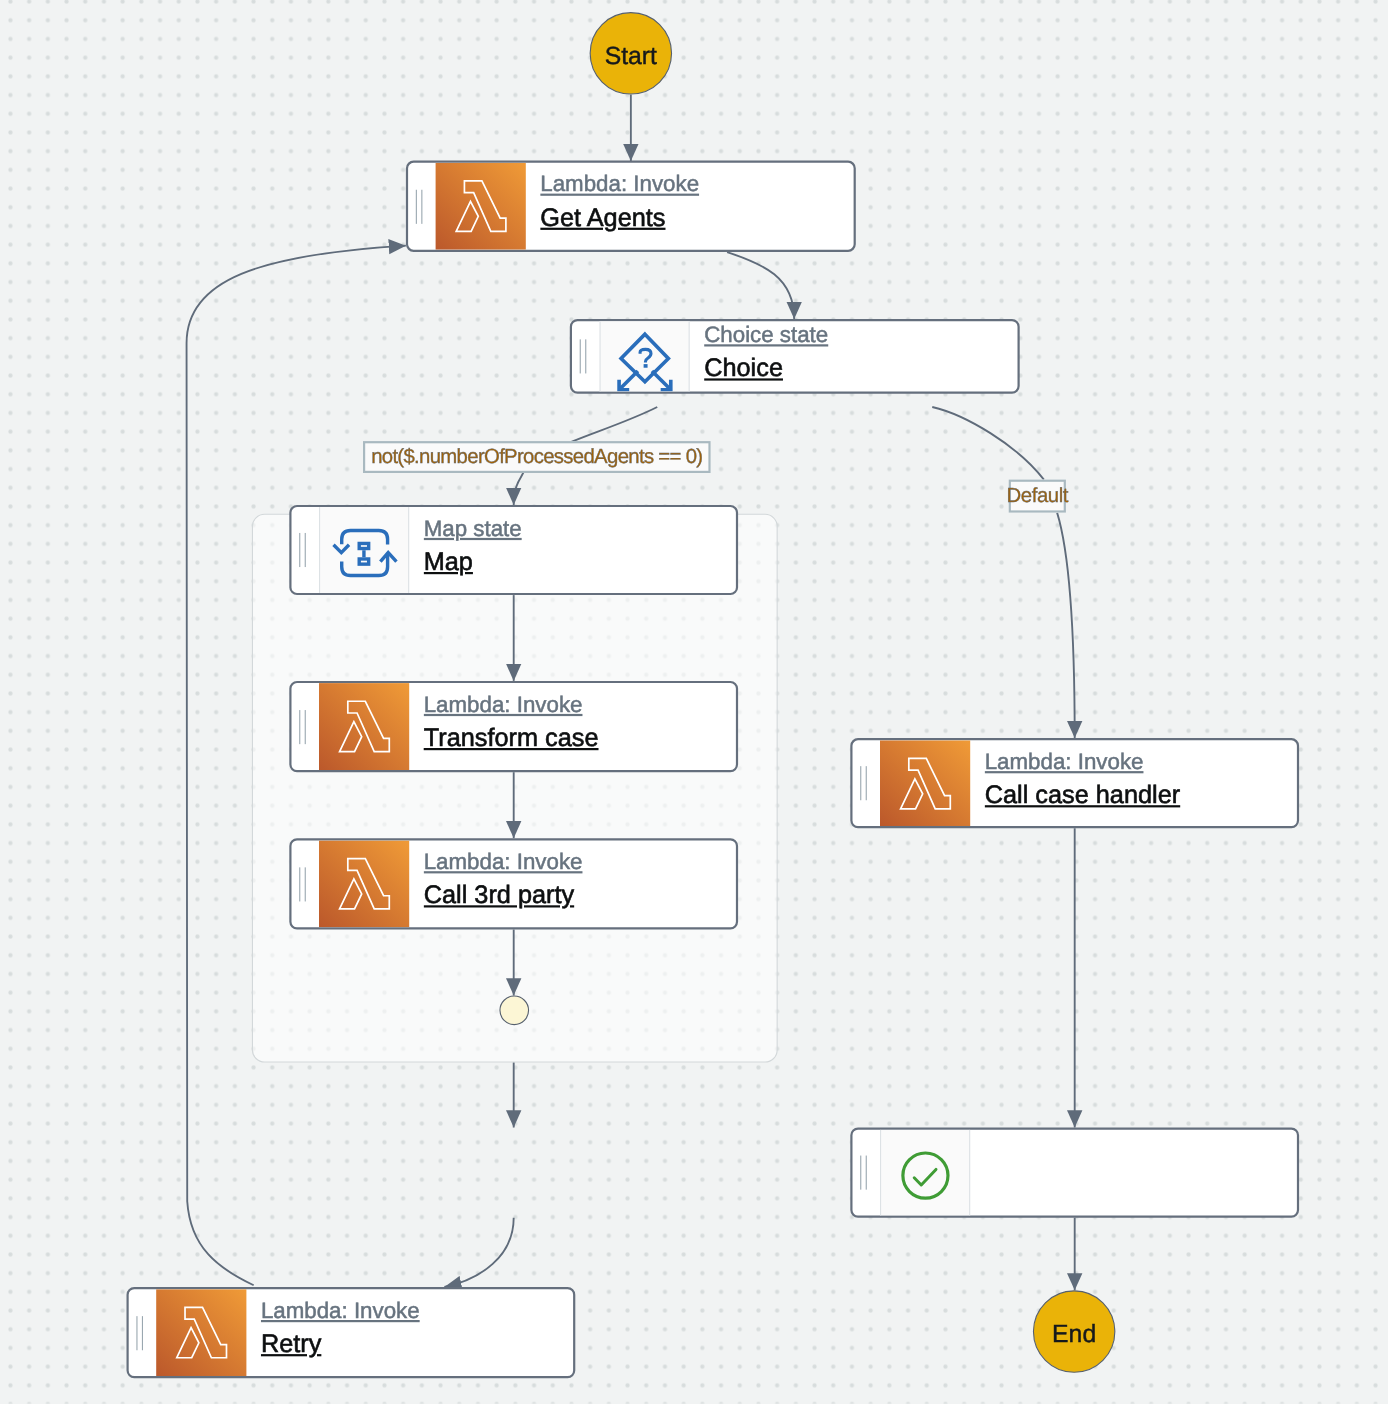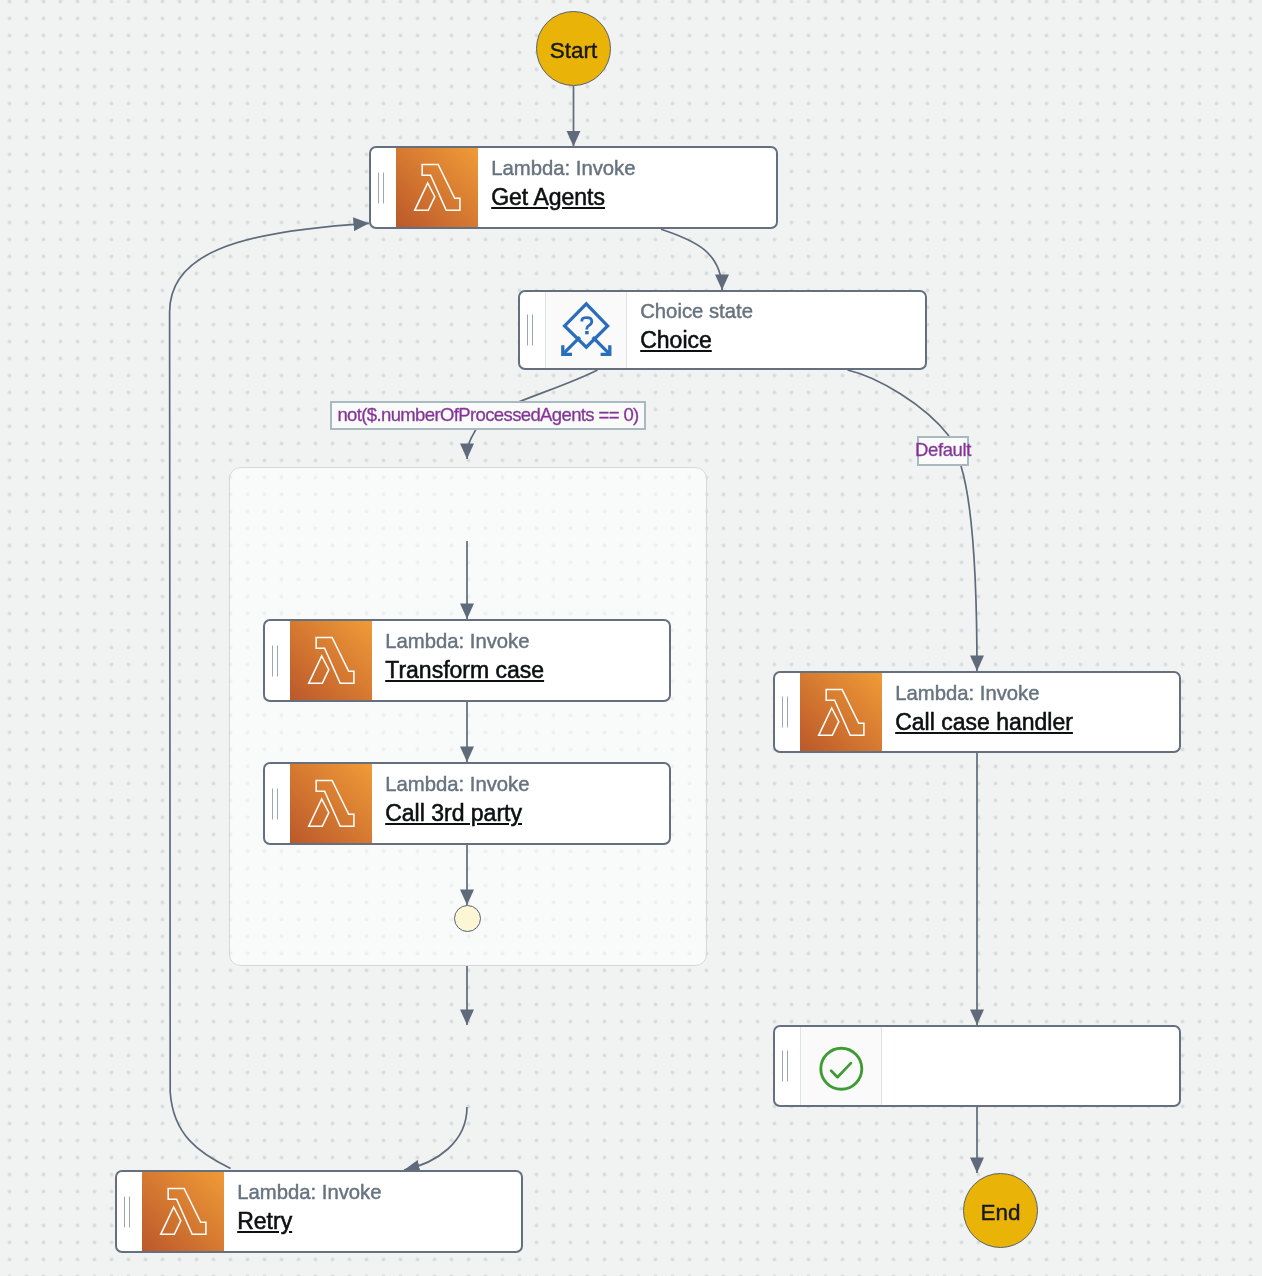--- a/index.html
+++ b/index.html
@@ -23,35 +23,35 @@
 .grip{width:25.4px;flex:0 0 25.4px;position:relative;}
 .grip i{position:absolute;top:50%;transform:translateY(-50%);display:block;width:1.9px;height:31px;background:#9aa7b0;}
 .grip i:nth-child(1){left:6.5px;}
 .grip i:nth-child(2){left:11.5px;}
 .iconbox{width:82px;flex:0 0 82px;display:flex;align-items:center;justify-content:center;}
 .iconbox.lambda{background:linear-gradient(to top right,#bb582b 0%,#f09b37 100%);}
 .iconbox.plain{background:#fafafa;border-left:1px solid #dde2e5;border-right:1px solid #dde2e5;}
 .iconbox{position:relative;overflow:hidden;box-sizing:border-box;}
 .ic{position:absolute;left:0;top:-2px;width:82px;height:83px;display:block;}
 .labels{display:flex;flex-direction:column;justify-content:center;padding-left:12.8px;padding-bottom:7px;}
-.sub{font-size:20.3px;color:#67737f;line-height:26px;will-change:opacity;-webkit-text-stroke:0.45px #67737f;}
+.sub{font-size:20.3px;color:#67737f;line-height:26px;will-change:opacity;text-decoration:underline;-webkit-text-stroke:0.45px #67737f;}
 .title{font-size:23px;color:#0d0f10;line-height:32px;will-change:opacity;text-decoration:underline;-webkit-text-stroke:0.55px #0d0f10;}
 .term{
   position:absolute;border-radius:50%;background:#eab308;border:1.3px solid #56606e;
   display:flex;align-items:center;justify-content:center;font-size:22.5px;color:#16191c;box-sizing:border-box;padding-top:5px;
 }
 .dotnode{position:absolute;border-radius:50%;background:#fcf6d5;border:1.5px solid #56606e;box-sizing:border-box;}
 .group{
   position:absolute;border:1.3px solid #d3d8da;border-radius:11.5px;background:rgba(255,255,255,0.56);box-sizing:border-box;
 }
 .elabel>span{will-change:opacity;display:block;-webkit-text-stroke:0.35px #5f6b7a;}
 .term>span{will-change:opacity;display:block;-webkit-text-stroke:0.4px #16191c;}
 .elabel{
   position:absolute;background:#fafafa;border:2px solid #a9b9c0;
-  font-size:18.5px;color:#a21caf;white-space:nowrap;box-sizing:border-box;
+  font-size:18.5px;color:#a16207;white-space:nowrap;box-sizing:border-box;
   display:flex;align-items:center;justify-content:center;line-height:1;padding-bottom:1px;
 }
 </style>
 </head>
 <body>
 
 <div id="canvas">
 
   <div class="group" style="left:229px;top:467px;width:478px;height:499px"></div>
 
@@ -75,42 +75,42 @@
     <path d="M847.5 370 C 878 377 925 405 949 436"></path>
     <path d="M961 466 C 973 505 977 590 977 671" marker-end="url(#ah)"></path>
     <path d="M977 753 L977 1025" marker-end="url(#ah)"></path>
     <path d="M977 1107 L977 1173" marker-end="url(#ah)"></path>
   </g>
 </svg>
 
   <div class="term" style="left:536px;top:11px;width:75px;height:75px">
       <span>Start</span>
     </div>
-  <div class="term" style="left:963px;top:1173px;width:75px;height:75px">
+  <div class="term" style="left:939px;top:1173px;width:75px;height:75px">
       <span>End</span>
     </div>
   <div class="dotnode" style="left:454px;top:905px;width:27px;height:27px"></div>
 
   <div class="node card" style="left:369px;top:146px;width:409px;height:83px">
     <div class="grip">
         <i></i>
         <i></i>
       </div>
     <div class="iconbox lambda">
         <svg class="ic" viewBox="0 0 81 83">
 <path d="M25.7 18.5 L41.6 18.5 L58.2 52.3 L63.4 52.3 L63.4 64.3 L49.7 64.3 L34.1 29.2 L25.7 29.2 Z" fill="none" stroke="#ffffff" stroke-width="1.55" stroke-linejoin="miter"></path>
 <path d="M31.2 37.0 L38.3 50.7 L31.8 64.3 L18.2 64.3 Z" fill="none" stroke="#ffffff" stroke-width="1.55" stroke-linejoin="miter"></path>
 </svg>
       </div>
     <div class="labels">
       <div class="sub">Lambda: Invoke</div>
       <div class="title">Get Agents</div>
     </div>
   </div>
-  <div class="node card" style="left:518px;top:290px;width:409px;height:80px">
+  <div class="node card" style="left:518px;top:290px;width:409px;height:68px">
     <div class="grip">
         <i></i>
         <i></i>
       </div>
     <div class="iconbox plain">
         <svg class="ic" viewBox="0 0 81 83">
 <path d="M39.8 13.8 L61.1 35.9 L39.8 57.1 L18.1 35.9 Z" fill="none" stroke="#2a6ebb" stroke-width="3.3" stroke-linejoin="miter"></path>
 <path d="M33.4 47.2 L17.2 63.4" fill="none" stroke="#2a6ebb" stroke-width="3.3"></path>
 <path d="M46.2 47.2 L62.4 63.4" fill="none" stroke="#2a6ebb" stroke-width="3.3"></path>
 <path d="M16.3 55.2 L16.3 64.4 L25.5 64.4" fill="none" stroke="#2a6ebb" stroke-width="3.3" stroke-linejoin="miter"></path>
@@ -119,20 +119,41 @@
 <path d="M35.4 31.6 L35.4 30.3 Q35.4 27.6 40.3 27.6 Q45.3 27.6 45.3 31.4 Q45.3 33.7 42.6 35.4 Q40.3 36.8 40.3 38.7 L40.3 39.5" fill="none" stroke="#2a6ebb" stroke-width="2.8" stroke-linecap="butt"></path>
 <rect x="38.6" y="41.0" width="3.6" height="3.3" fill="#2a6ebb"></rect>
 </g>
 </svg>
       </div>
     <div class="labels">
       <div class="sub">Choice state</div>
       <div class="title">Choice</div>
     </div>
   </div>
+  <div class="node card" style="left:263px;top:459px;width:408px;height:82px">
+    <div class="grip">
+        <i></i>
+        <i></i>
+      </div>
+    <div class="iconbox plain">
+        <svg class="ic" viewBox="0 0 81 83">
+<path d="M19.15 35.7 L19.15 31.25 Q19.15 23.25 27.15 23.25 L52.85 23.25 Q60.85 23.25 60.85 31.25 L60.85 36.0" fill="none" stroke="#2a6ebb" stroke-width="3.1" stroke-linecap="butt"></path>
+<path d="M60.85 43.4 L60.85 56.15 Q60.85 64.15 52.85 64.15 L27.15 64.15 Q19.15 64.15 19.15 56.15 L19.15 51.5" fill="none" stroke="#2a6ebb" stroke-width="3.1" stroke-linecap="butt"></path>
+<path d="M11.7 36.2 L18.8 43.4 L25.8 36.2" fill="none" stroke="#2a6ebb" stroke-width="3.1" stroke-linejoin="miter" stroke-linecap="butt"></path>
+<path d="M54.3 51.5 L61.4 43.4 L68.9 51.5" fill="none" stroke="#2a6ebb" stroke-width="3.1" stroke-linejoin="miter" stroke-linecap="butt"></path>
+<rect x="35.05" y="35.05" width="8.6" height="4.6" fill="none" stroke="#2a6ebb" stroke-width="3.1"></rect>
+<rect x="35.05" y="49.15" width="8.6" height="4.7" fill="none" stroke="#2a6ebb" stroke-width="3.1"></rect>
+<path d="M39.35 41.2 L39.35 47.6" fill="none" stroke="#2a6ebb" stroke-width="3.1"></path>
+</svg>
+      </div>
+    <div class="labels">
+      <div class="sub">Map state</div>
+      <div class="title">Map</div>
+    </div>
+  </div>
   <div class="node card" style="left:263px;top:619px;width:408px;height:83px">
     <div class="grip">
         <i></i>
         <i></i>
       </div>
     <div class="iconbox lambda">
         <svg class="ic" viewBox="0 0 81 83">
 <path d="M25.7 18.5 L41.6 18.5 L58.2 52.3 L63.4 52.3 L63.4 64.3 L49.7 64.3 L34.1 29.2 L25.7 29.2 Z" fill="none" stroke="#ffffff" stroke-width="1.55" stroke-linejoin="miter"></path>
 <path d="M31.2 37.0 L38.3 50.7 L31.8 64.3 L18.2 64.3 Z" fill="none" stroke="#ffffff" stroke-width="1.55" stroke-linejoin="miter"></path>
 </svg>

